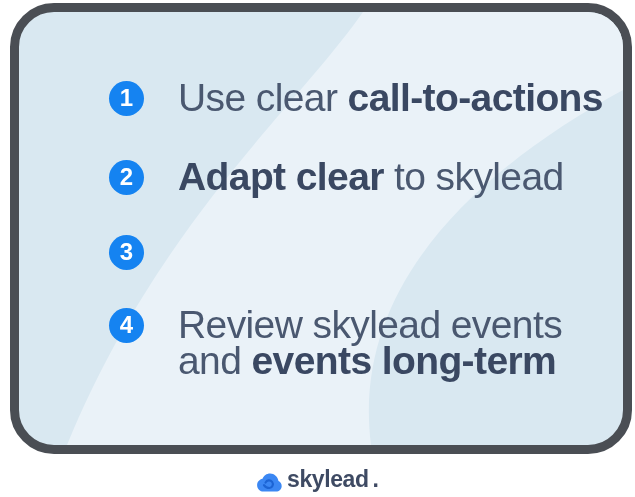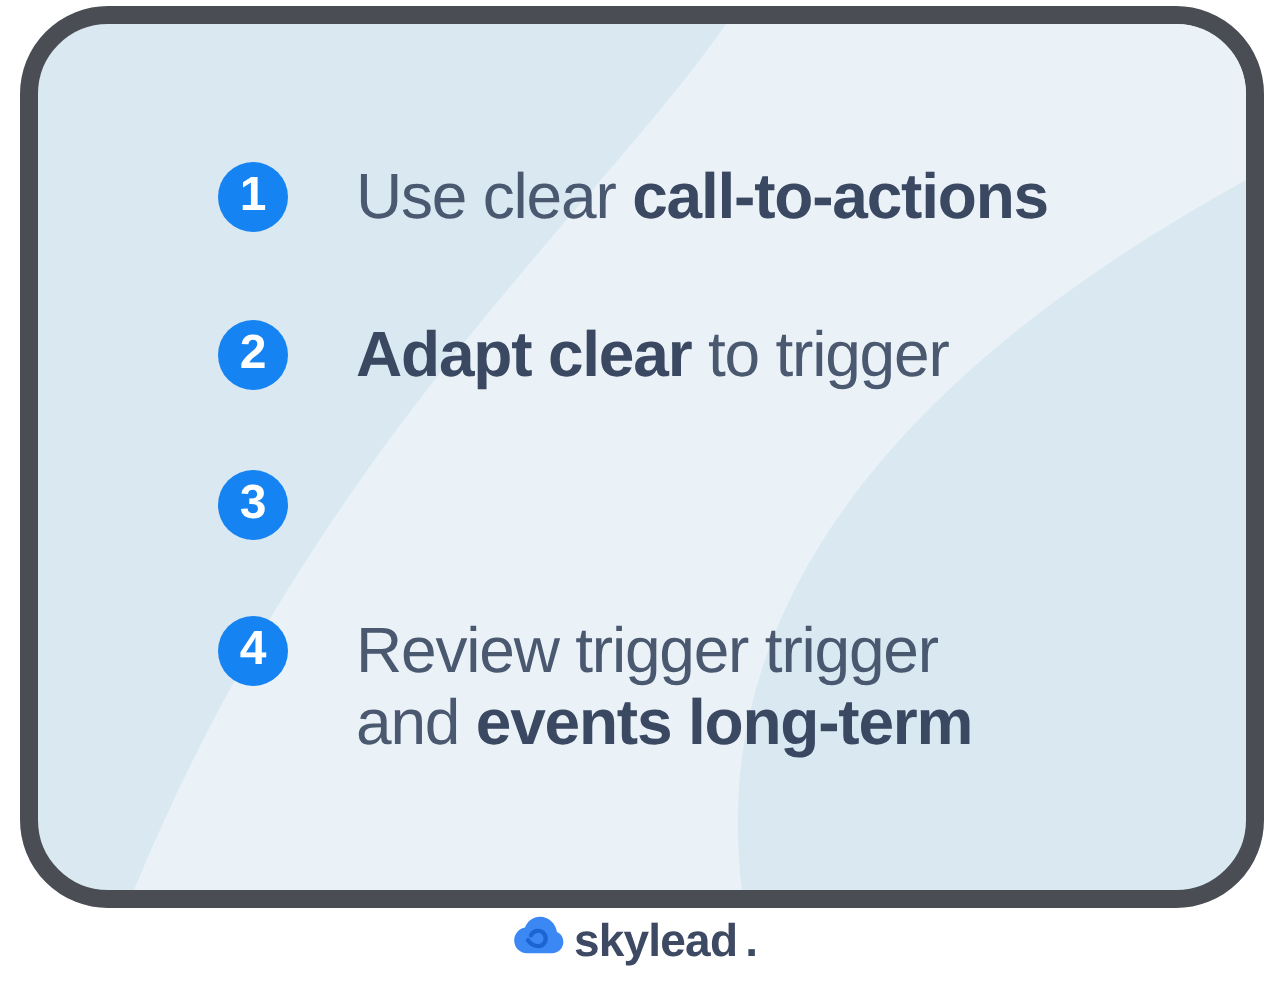--- a/index.html
+++ b/index.html
@@ -39,35 +39,35 @@
     width:35px;height:35px;
     border-radius:50%;
     background:#1583f1;
     color:#ffffff;
     font-size:24px;font-weight:700;
     display:flex;align-items:center;justify-content:center;
     flex:0 0 auto;
     padding-bottom:1px;box-sizing:border-box;
   }
   .txt{
-    font-size:32px;
+    font-size:39px;
     line-height:36px;
     letter-spacing:-0.6px;
     color:#4a5870;
     white-space:pre-wrap;
     margin-top:-1px;
   }
   .txt b{
     font-weight:700;
     color:#3a4862;
   }
   .footer{
     position:absolute;
     left:0;top:457px;width:635px;height:36px;
-    display:flex;align-items:flex-start;justify-content:center;
+    display:flex;align-items:flex-end;justify-content:center;
     gap:4px;
     z-index:3;
   }
   .cloud-icon{display:block;}
   .brand{
     font-size:23px;
     font-weight:700;
     letter-spacing:-0.4px;
     color:#3e4a63;
   }
@@ -91,30 +91,30 @@
                C 140,210 278,95 344,0 Z" fill="#eaf2f8"></path>
     </svg>
 
     <div class="row row-1">
       <div class="num">1</div>
       <div class="txt"><span>Use clear </span><b>call-to-actions</b><span></span></div>
     </div>
 
     <div class="row row-2">
       <div class="num">2</div>
-      <div class="txt"><span></span><b>Adapt clear</b><span> to trigger</span></div>
+      <div class="txt"><span></span><b>Adapt clear</b><span> to skylead</span></div>
     </div>
 
     <div class="row row-3">
       <div class="num">3</div>
     </div>
 
     <div class="row row-4">
       <div class="num">4</div>
-      <div class="txt"><span>Review trigger trigger</span><br><span>and </span><b>events long-term</b></div>
+      <div class="txt"><span>Review skylead events</span><br><span>and </span><b>events long-term</b></div>
     </div>
 
   </div>
 
   <div class="footer">
     <svg class="cloud-icon" width="27" height="21" viewBox="0 0 24.5 18.5" aria-hidden="true">
       <path d="M20.4,7.9 C19.8,4 16.6,1 12.8,1 C9.6,1 6.9,3 5.9,5.9
                C3.2,6.4 1,8.8 1,11.7 C1,14.9 3.6,17.5 6.8,17.5
                L18.2,17.5 C21,17.5 23.3,15.2 23.3,12.4
                C23.3,10.3 22.1,8.6 20.4,7.9 Z" fill="#3b87f3"></path>

